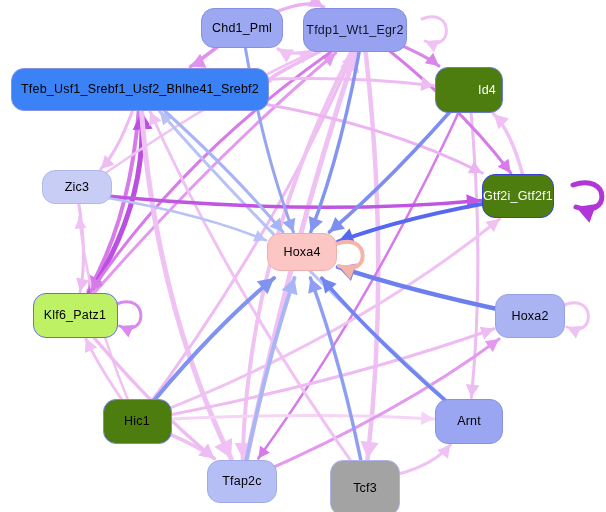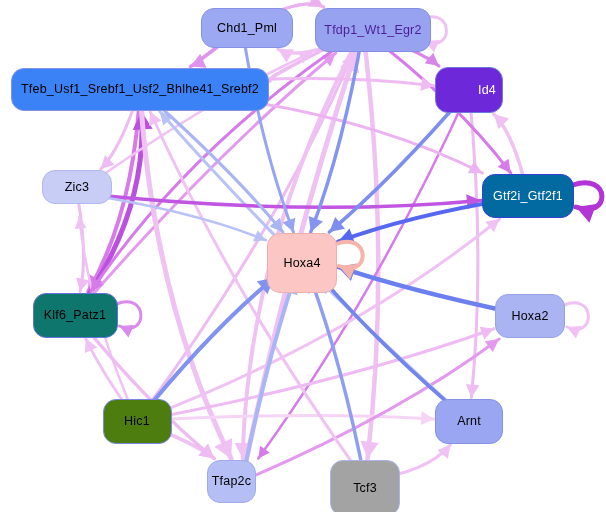--- a/index.html
+++ b/index.html
@@ -126,53 +126,53 @@
       <path d="M 564 305 C 596 292, 596 340, 567 327" fill="none" stroke="#f0c2f4" stroke-width="3" stroke-linecap="round"></path>
       <polygon points="567,327 581.4616995016231,326.0308521656875 575.8985392059597,338.4409789790909" fill="#f0c2f4"></polygon>
       <path d="M 116.5 304 C 148.5 291, 148.5 339, 119.5 326" fill="none" stroke="#d98aec" stroke-width="3" stroke-linecap="round"></path>
       <polygon points="119.5,326 133.96169950162317,325.0308521656875 128.3985392059596,337.4409789790909" fill="#d98aec"></polygon>
       <path d="M 573 185 C 611 172, 611 220, 576 207" fill="none" stroke="#b235d8" stroke-width="5" stroke-linecap="round"></path>
       <polygon points="576,207 596.3555201922121,203.89310481276763 589.3917896001395,222.64161025296292" fill="#b235d8"></polygon>
       <path d="M 336 244 C 371 231, 371 279, 339 266" fill="none" stroke="#f6b3a9" stroke-width="4" stroke-linecap="round"></path>
       <polygon points="339,266 356.42915248211347,264.01388727529405 350.1060180932537,279.57852577094883" fill="#f6b3a9"></polygon>
     </svg>
   <div id="nodes">
-      <div class="node" style="left: 201px; top: 8px; width: 92px; height: 40px; background: rgb(156, 168, 241); border-color: rgb(135, 145, 227); color: rgb(0, 0, 0); justify-content: center;">
+      <div class="node" style="left: 201px; top: 8px; width: 82px; height: 40px; background: rgb(156, 168, 241); border-color: rgb(135, 145, 227); color: rgb(0, 0, 0); justify-content: center;">
         <span>Chd1_Pml</span>
       </div>
-      <div class="node" style="left: 303px; top: 8px; width: 116px; height: 44px; background: rgb(151, 163, 240); border-color: rgb(131, 142, 226); color: #4c1d95; margin-left: 12px;">
+      <div class="node" style="left: 303px; top: 8px; width: 104px; height: 44px; background: rgb(151, 163, 240); border-color: rgb(131, 142, 226); color: #0f172a;">
         <span>Tfdp1_Wt1_Egr2</span>
       </div>
       <div class="node" style="left: 11px; top: 67.5px; width: 258px; height: 43px; background: #3b82f6; border-color: rgb(134, 145, 226); color: rgb(0, 0, 0);">
         <span>Tfeb_Usf1_Srebf1_Usf2_Bhlhe41_Srebf2</span>
       </div>
-      <div class="node" style="left: 435px; top: 67px; width: 68px; height: 46px; background: #6d28d9; border-color: rgb(109, 122, 224); color: rgb(255, 255, 255); padding-left: 36px;">
+      <div class="node" style="left: 435px; top: 67px; width: 68px; height: 46px; background: #4d7c0f; border-color: rgb(109, 122, 224); color: rgb(255, 255, 255); padding-left: 36px;">
         <span>Id4</span>
       </div>
       <div class="node" style="left: 42px; top: 170px; width: 70px; height: 34px; background: rgb(200, 205, 246); border-color: rgb(176, 184, 236); color: rgb(0, 0, 0);">
         <span>Zic3</span>
       </div>
-      <div class="node" style="left: 482px; top: 174px; width: 92px; height: 44px; background: #0369a1; border-color: rgb(52, 64, 216); color: rgb(255, 255, 255);">
+      <div class="node" style="left: 482px; top: 174px; width: 72px; height: 44px; background: #4d7c0f; border-color: rgb(52, 64, 216); color: rgb(255, 255, 255);">
         <span>Gtf2i_Gtf2f1</span>
       </div>
-      <div class="node" style="left: 267px; top: 233px; width: 70px; height: 60px; background: rgb(251, 198, 196); border-color: rgb(238, 176, 174); color: rgb(0, 0, 0); text-align: center;">
+      <div class="node" style="left: 267px; top: 233px; width: 70px; height: 38px; background: rgb(251, 198, 196); border-color: rgb(238, 176, 174); color: rgb(0, 0, 0); text-align: center;">
         <span>Hoxa4</span>
       </div>
-      <div class="node" style="left: 32.5px; top: 292.5px; width: 85px; height: 45px; background: #0f766e; border-color: rgb(101, 114, 222); color: rgb(0, 0, 0);">
+      <div class="node" style="left: 32.5px; top: 292.5px; width: 85px; height: 45px; background: #bef264; border-color: rgb(101, 114, 222); color: rgb(0, 0, 0);">
         <span>Klf6_Patz1</span>
       </div>
       <div class="node" style="left: 495px; top: 294px; width: 70px; height: 44px; background: rgb(170, 180, 243); border-color: rgb(151, 161, 230); color: rgb(0, 0, 0); justify-content: center;">
         <span>Hoxa2</span>
       </div>
       <div class="node" style="left: 102.5px; top: 398.5px; width: 69px; height: 45px; background: #4d7c0f; border-color: rgb(123, 136, 225); color: rgb(0, 0, 0);">
         <span>Hic1</span>
       </div>
       <div class="node" style="left: 435px; top: 398.5px; width: 68px; height: 45px; background: rgb(154, 166, 241); border-color: rgb(134, 145, 227); color: rgb(0, 0, 0); text-align: right;">
         <span>Arnt</span>
       </div>
-      <div class="node" style="left: 207px; top: 459.5px; width: 49px; height: 43px; background: rgb(181, 190, 245); border-color: rgb(161, 170, 232); color: rgb(0, 0, 0);">
+      <div class="node" style="left: 207px; top: 459.5px; width: 70px; height: 43px; background: rgb(181, 190, 245); border-color: rgb(161, 170, 232); color: rgb(0, 0, 0);">
         <span>Tfap2c</span>
       </div>
       <div class="node" style="left: 330px; top: 459.5px; width: 70px; height: 56px; background: #a3a3a3; border-color: rgb(172, 179, 234); color: rgb(0, 0, 0);">
         <span>Tcf3</span>
       </div>
     </div>
 </div>
 
 </body></html>

